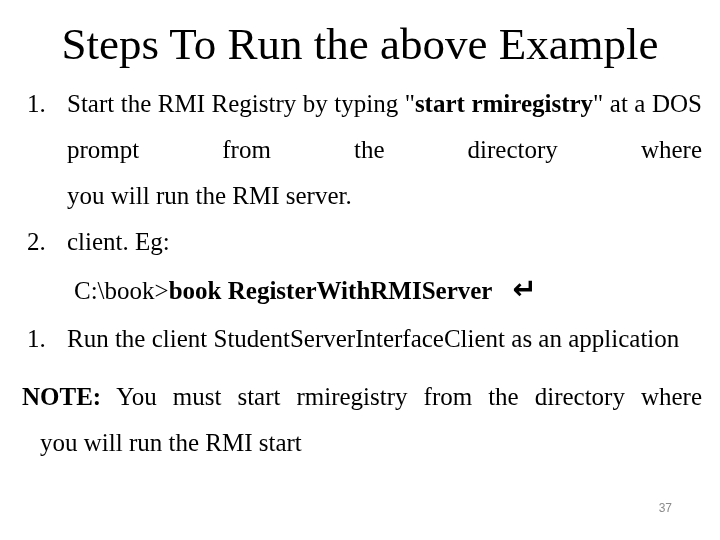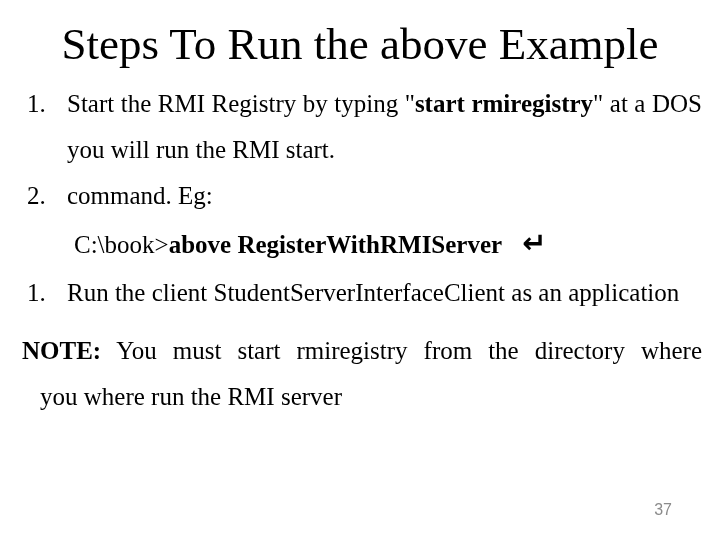--- a/index.html
+++ b/index.html
@@ -60,53 +60,54 @@
     font-size: 25px;
     line-height: 26px;
     font-family: Liberation Serif, serif;
   }
   .note .wrapline { margin-left: 18px; }
   .pagenum {
     position: absolute;
     top: 501px;
     right: 48px;
     font-family: "Liberation Sans", sans-serif;
-    font-size: 16px;
+    font-size: 12px;
     color: #8b8b8b;
   }
 </style>
 </head>
 <body>
 
 <div class="slide">
 
   <h1 class="title">Steps To Run the above Example</h1>
 
   <div class="body">
 
     <div class="li">
       <span class="num">1.</span>
       <div class="line justify"><span>Start the RMI Registry by typing "</span><span class="b">start rmiregistry</span><span>" at a DOS</span></div>
-      <div class="line">you will run the RMI start.</div>
+      <div class="line justify">prompt from the directory where</div>
+      <div class="line">you will run the RMI server.</div>
     </div>
 
     <div class="li">
       <span class="num">2.</span>
-      <div class="line">command. Eg:</div>
-      <div class="line cmd cmd-indent"><span>C:\book&gt;</span><span class="b">above RegisterWithRMIServer</span><span class="arrow arrow-2">↵</span></div>
+      <div class="line">client. Eg:</div>
+      <div class="line cmd cmd-indent"><span>C:\book&gt;</span><span class="b">book RegisterWithRMIServer</span><span class="arrow arrow-2">↵</span></div>
     </div>
 
     <div class="li">
       <span class="num">1.</span>
       <div class="line">Run the client StudentServerInterfaceClient as an application</div>
     </div>
 
   </div>
 
   <div class="note">
     <div class="line justify"><span class="b">NOTE:</span>
       <span>You must start rmiregistry from the directory where</span></div>
-    <div class="line wrapline">you where run the RMI server</div>
+    <div class="line wrapline">you will run the RMI start</div>
   </div>
 
   <div class="pagenum">37</div>
 
 </div>
 
 </body></html>

